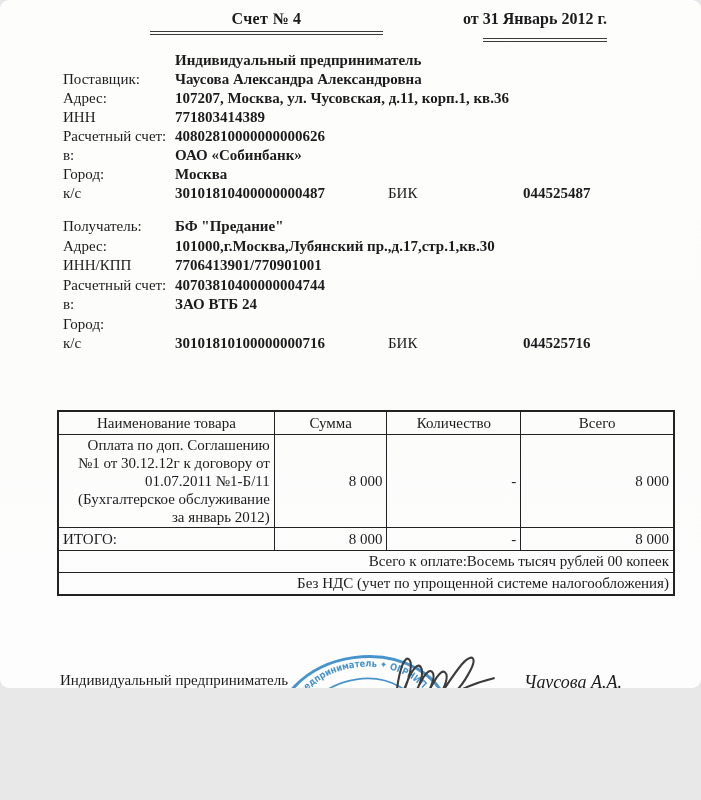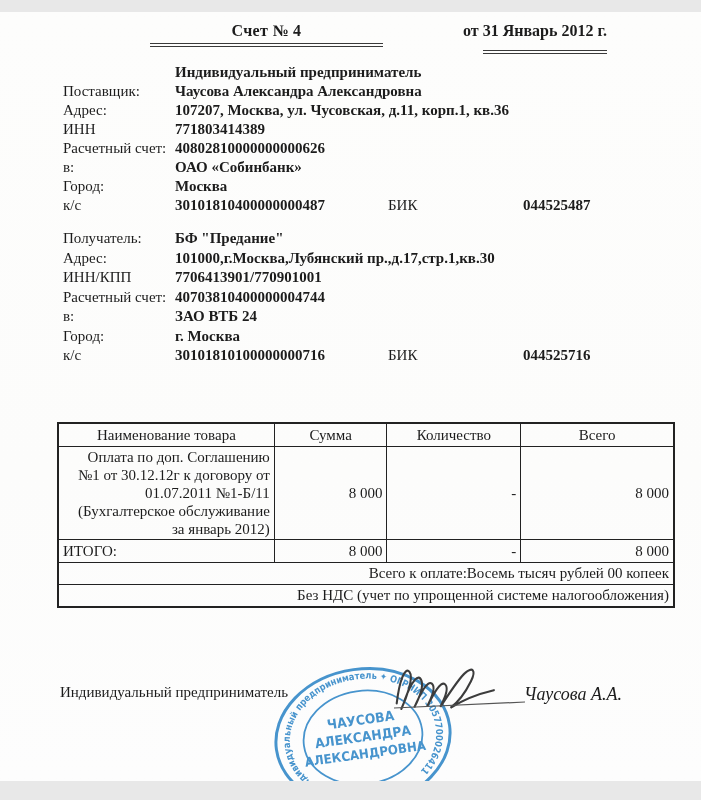--- a/index.html
+++ b/index.html
@@ -1,19 +1,19 @@
 <!DOCTYPE html>
 <html><head>
 <meta charset="utf-8">
 <style>
   html,body{margin:0;padding:0;background:#e8e8e8;}
   .page{
-    position:relative;width:701px;height:769px;margin:12px auto;
+    position:relative;width:701px;height:688px;margin:0 auto;
     background:linear-gradient(180deg,#fdfdfc 0%,#fcfcfb 60%,#fdfdfd 100%);
-    font-family:"Liberation Serif",serif;color:#1c1c1c;overflow:hidden;
+    font-family:"Liberation Serif",serif;color:#1c1c1c;overflow:hidden;border-radius:9px;
   }
   
   .title-block{
     position:absolute;top:10px;left:150px;width:233px;text-align:center;
     font-size:16px;font-weight:bold;padding-bottom:3px;
     border-bottom:4px double #3a3a3a;letter-spacing:.3px;
   }
   .date-block{
     position:absolute;top:10px;left:463px;font-size:16px;font-weight:bold;white-space:nowrap;
   }
@@ -102,21 +102,20 @@
   <div class="info-row" style="top:276px">
     <span class="lbl">Расчетный счет:</span>
     <span class="val">40703810400000004744</span>
   </div>
   <div class="info-row" style="top:295px">
     <span class="lbl">в:</span>
     <span class="val">ЗАО ВТБ 24</span>
   </div>
   <div class="info-row" style="top:315px">
     <span class="lbl">Город:</span>
-    <span class="val">г. Москва</span>
   </div>
   <div class="info-row" style="top:334px">
     <span class="lbl">к/с</span>
     <span class="val"><span>30101810100000000716</span><span class="bik-lbl">БИК</span><span class="bik-val">044525716</span></span>
   </div>
 
   <table class="goods">
     <colgroup>
       <col style="width:217px">
         <col style="width:113px">

